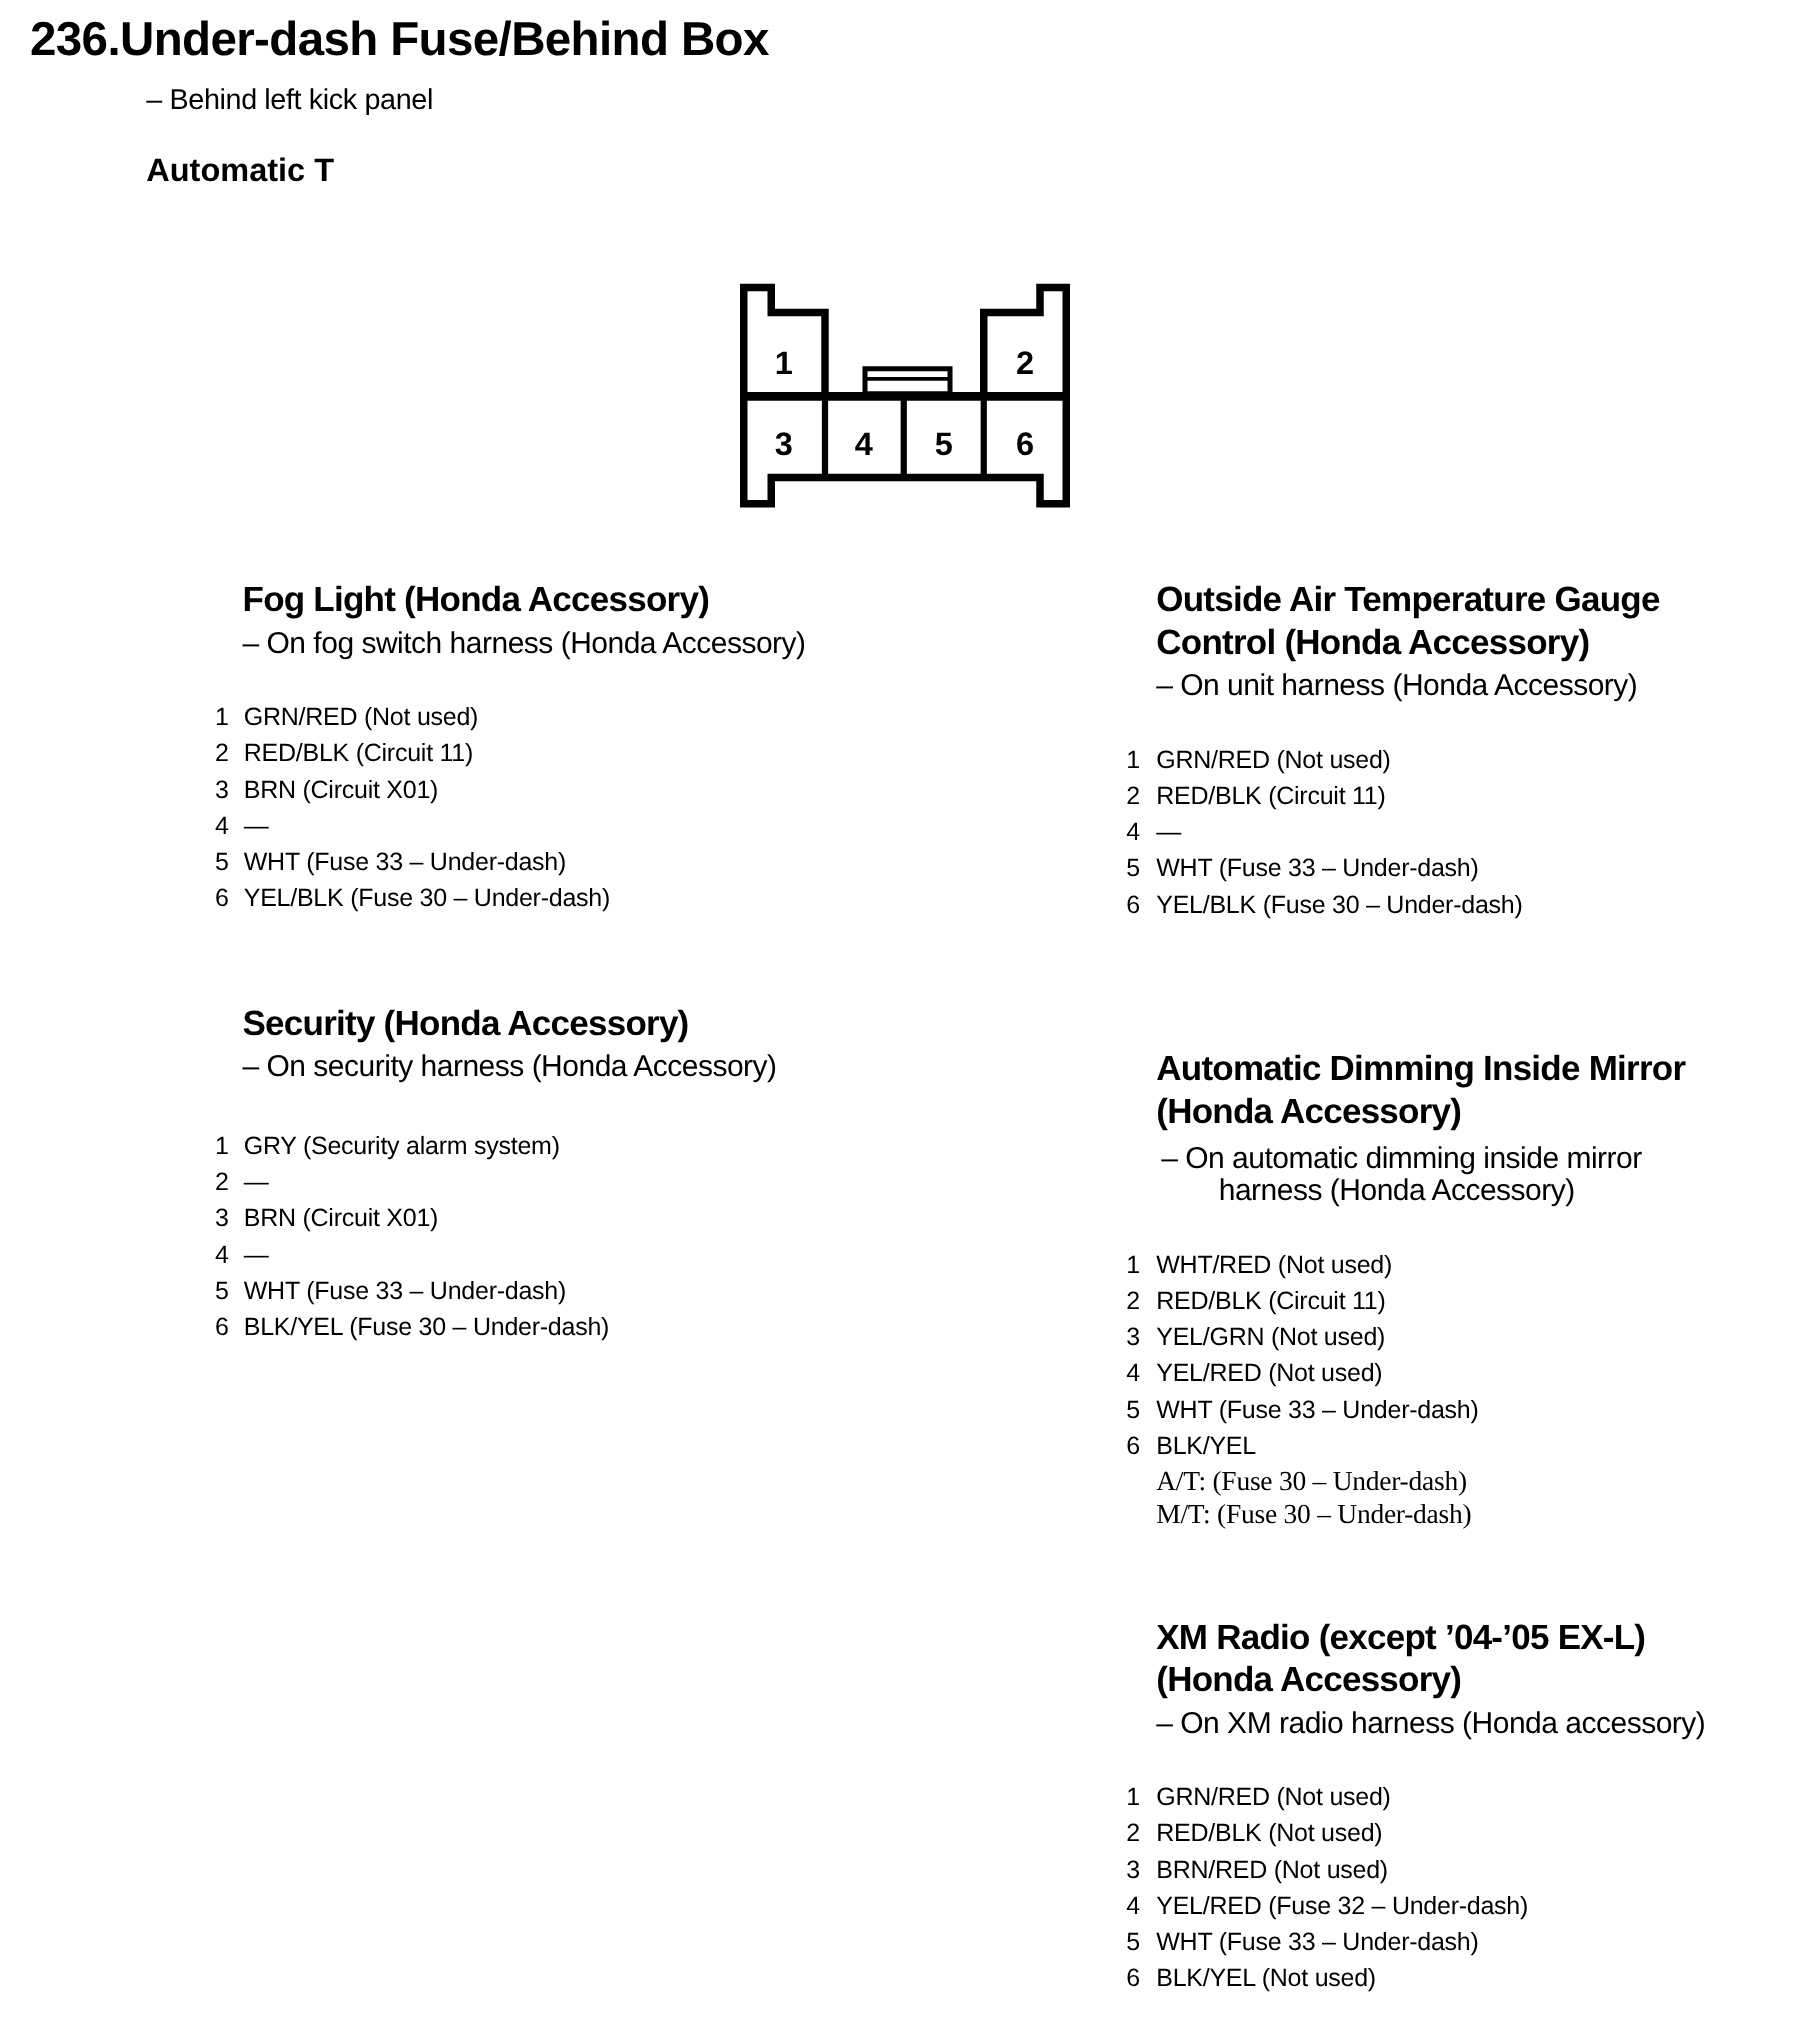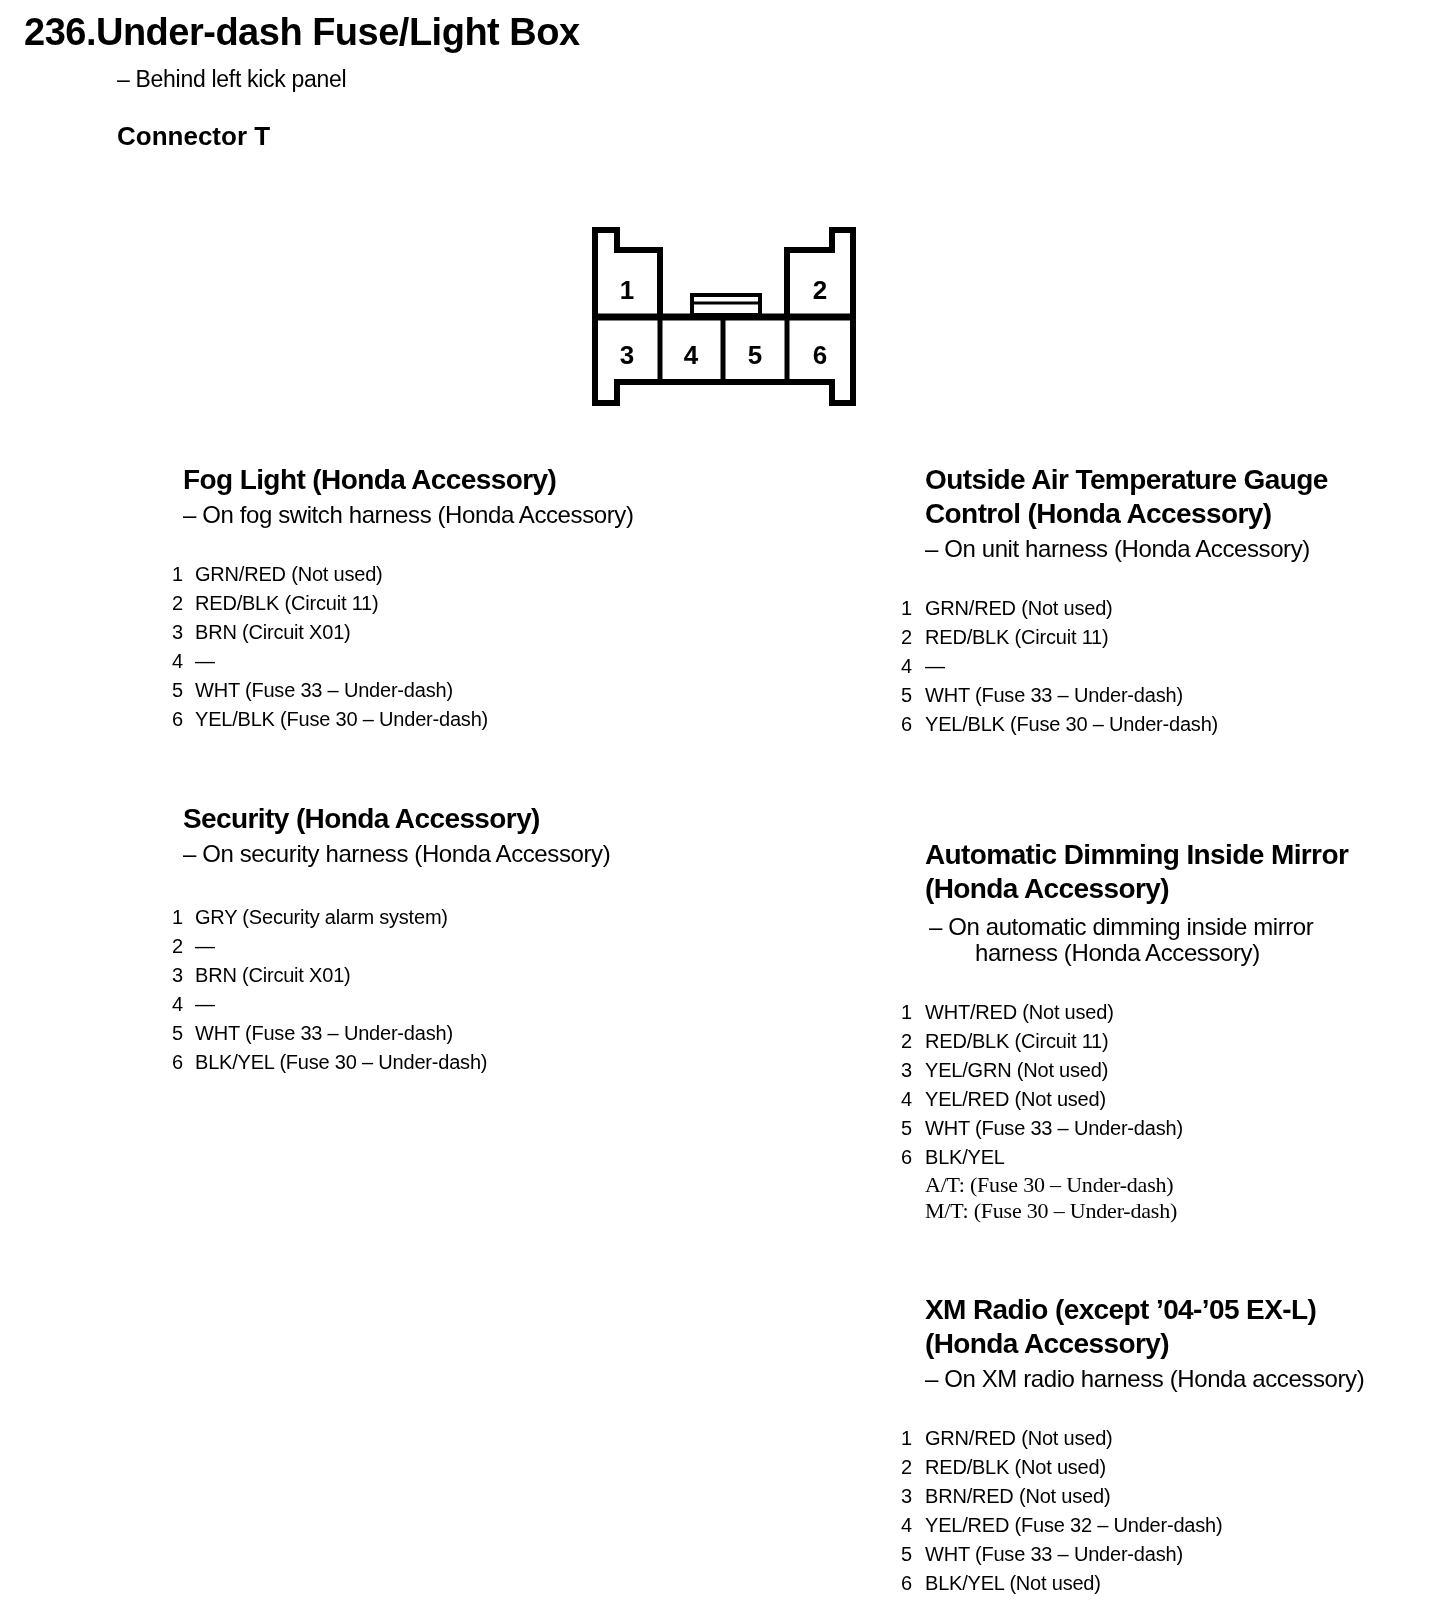--- a/index.html
+++ b/index.html
@@ -16,40 +16,40 @@
   .loc-note{left:117px;top:66px;font-size:23px;letter-spacing:-0.3px;white-space:nowrap;}
   .conn-label{left:117px;top:121px;font-size:26px;font-weight:bold;white-space:nowrap;}
   
   .connector-svg{left:580px;top:215px;}
   .connector-svg text{font-family:"Liberation Sans",sans-serif;font-weight:bold;font-size:26px;}
   
   .section{position:absolute;width:520px;}
   .sec-title{font-size:28px;font-weight:bold;line-height:34px;letter-spacing:-0.6px;white-space:nowrap;}
   .sec-note{font-size:24px;line-height:26px;letter-spacing:-0.4px;white-space:nowrap;margin-top:5px;}
   .note-indent{padding-left:46px;}
-  .left-col .sec-title,.left-col .sec-note{margin-left:11px;}
+  .left-col .sec-title,.left-col .sec-note{margin-left:22px;}
   .right-col .sec-title,.right-col .sec-note{margin-left:24px;}
   .autodim .sec-note{margin-top:8px;margin-left:28px;}
   .autodim .sec-note + .sec-note{margin-top:0;}
   .pin-list{margin-top:32px;}
   .security .pin-list{margin-top:36px;}
   .pin-row{font-size:20px;line-height:29px;letter-spacing:-0.2px;white-space:nowrap;}
   .pin-num{display:inline-block;width:23px;}
   .right-col .pin-num{width:24px;}
   .pin-cont{font-size:22px;line-height:26px;letter-spacing:-0.2px;white-space:nowrap;margin-left:23px;font-family:Liberation Serif, serif;}
   .right-col .pin-cont{margin-left:24px;}
 </style>
 </head>
 <body>
 
 <div class="abs page-head">
-  <span class="num">236.</span><span>Under-dash Fuse/Light Box</span>
+  <span class="num">236.</span><span>Under-dash Fuse/Behind Box</span>
 </div>
 <div class="abs loc-note">– Behind left kick panel</div>
-<div class="abs conn-label">Connector T</div>
+<div class="abs conn-label">Automatic T</div>
 
 <svg class="abs connector-svg" width="288" height="203" viewBox="580 215 288 203" xmlns="http://www.w3.org/2000/svg">
   <path d="M 595,230 L 617,230 L 617,250 L 660,250 L 660,317 L 787,317 L 787,250 L 832,250 L 832,230 L 853,230
            L 853,403 L 832,403 L 832,382 L 617,382 L 617,403 L 595,403 Z" fill="none" stroke="#000" stroke-width="6"></path>
   <line x1="595" y1="317" x2="853" y2="317" stroke="#000" stroke-width="7"></line>
   <line x1="660" y1="317" x2="660" y2="382" stroke="#000" stroke-width="5"></line>
   <line x1="723" y1="317" x2="723" y2="382" stroke="#000" stroke-width="5"></line>
   <line x1="787" y1="317" x2="787" y2="382" stroke="#000" stroke-width="5"></line>
   <rect x="692" y="295" width="68" height="20" fill="#fff" stroke="#000" stroke-width="4"></rect>
   <line x1="692" y1="303" x2="760" y2="303" stroke="#000" stroke-width="3"></line>

